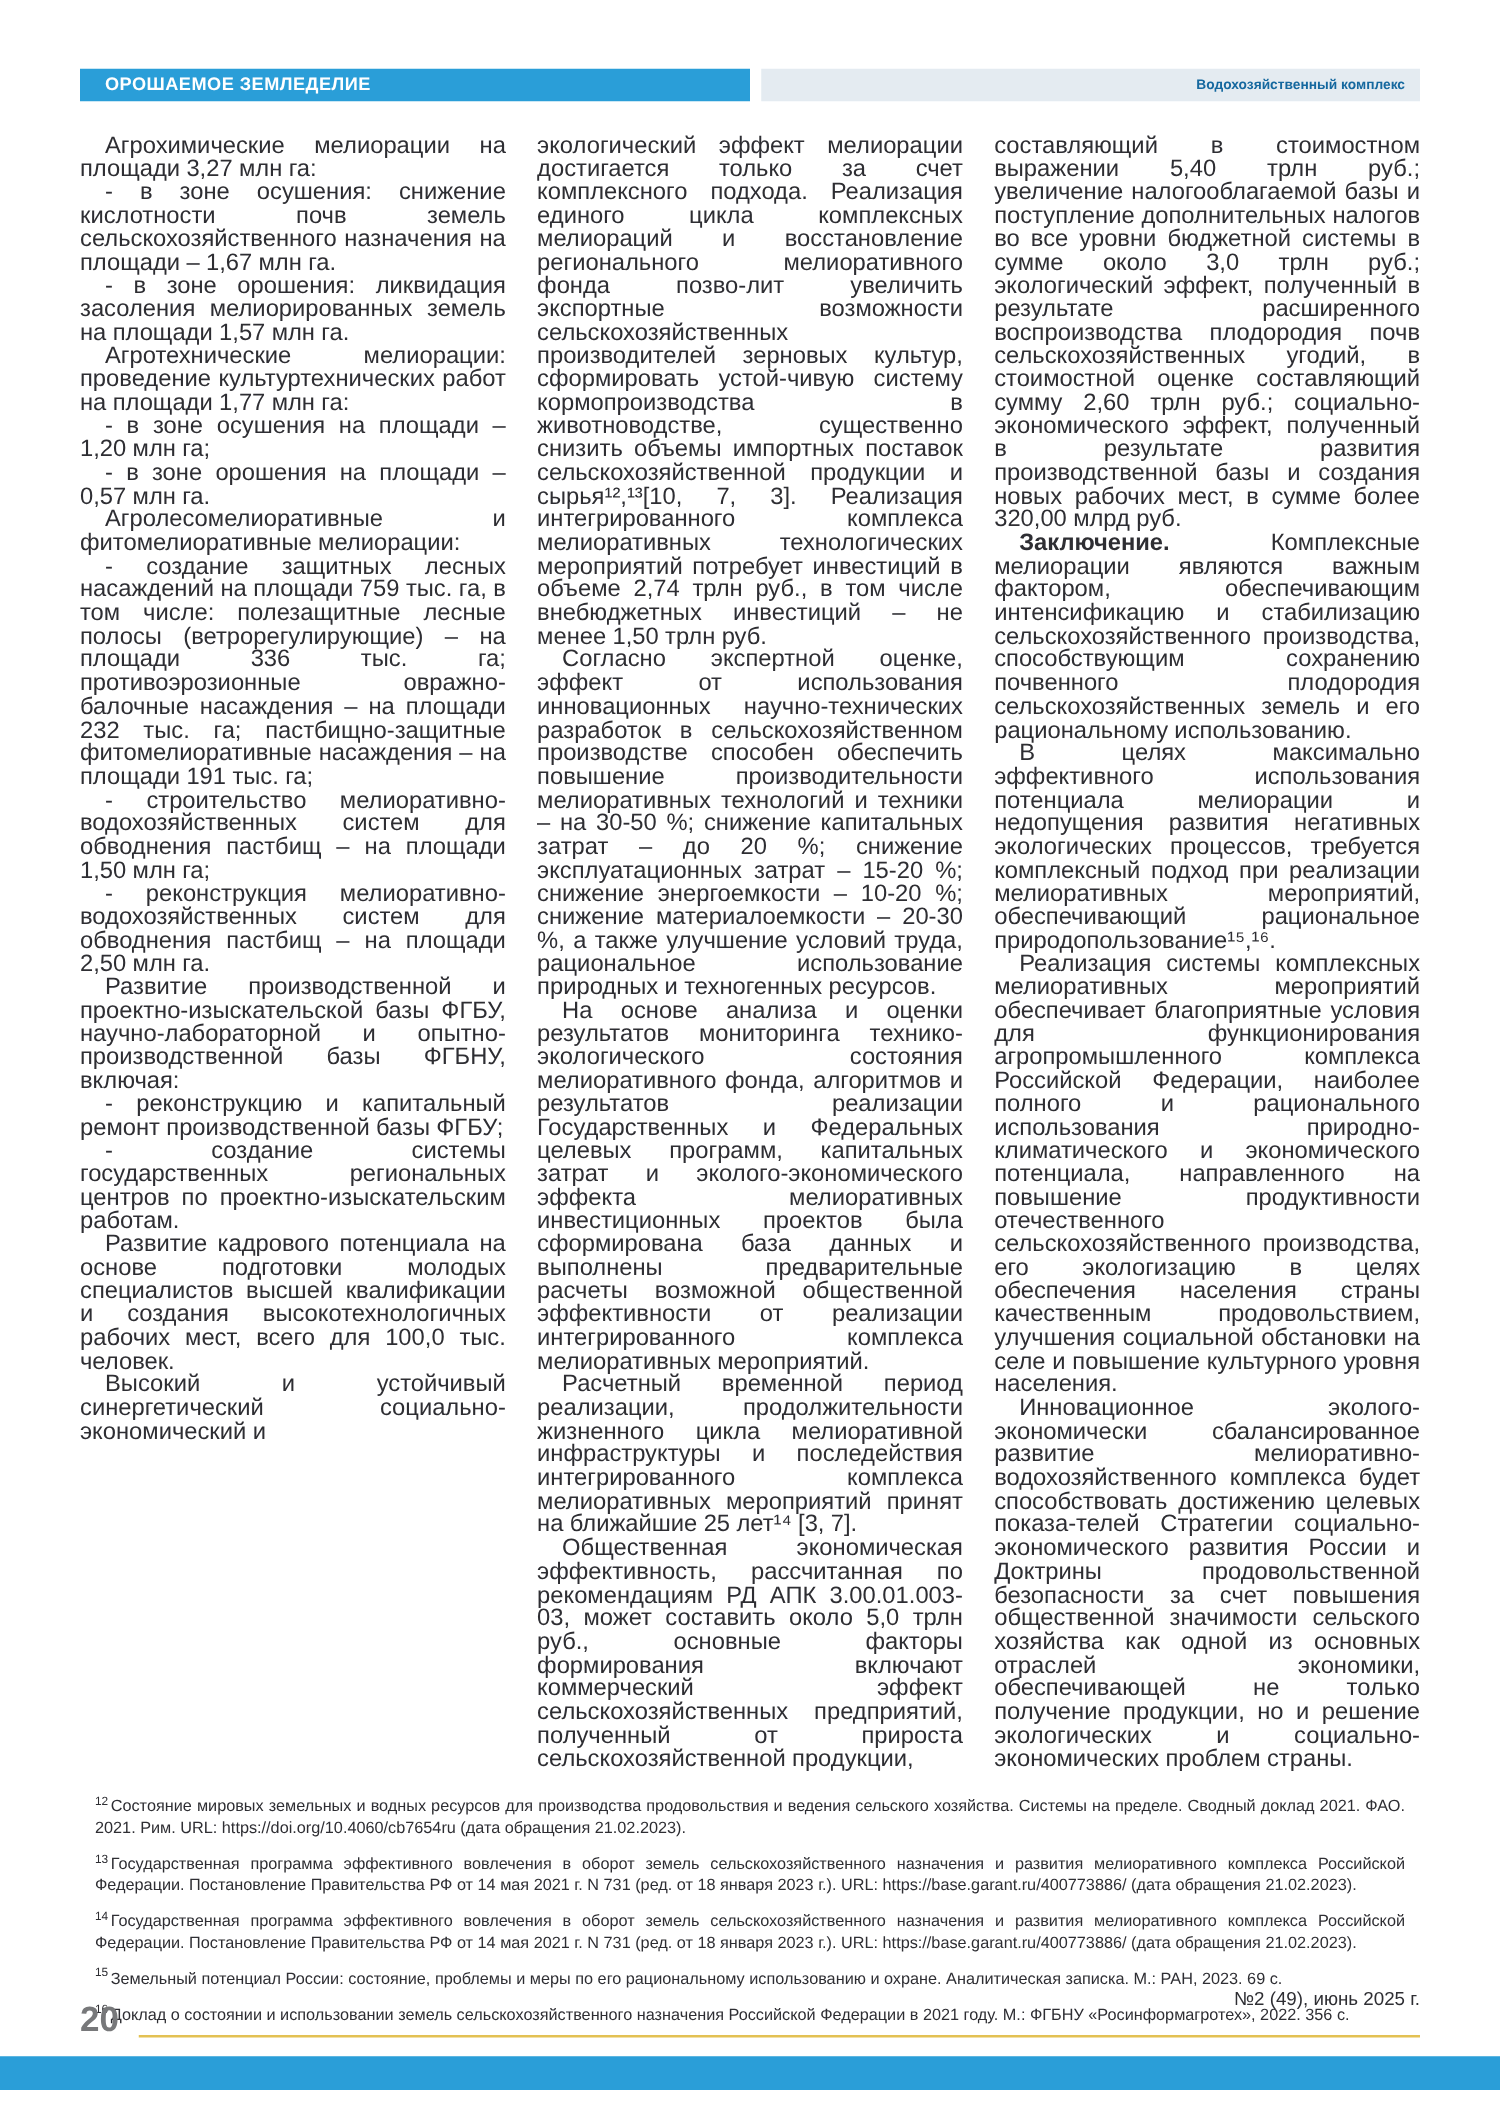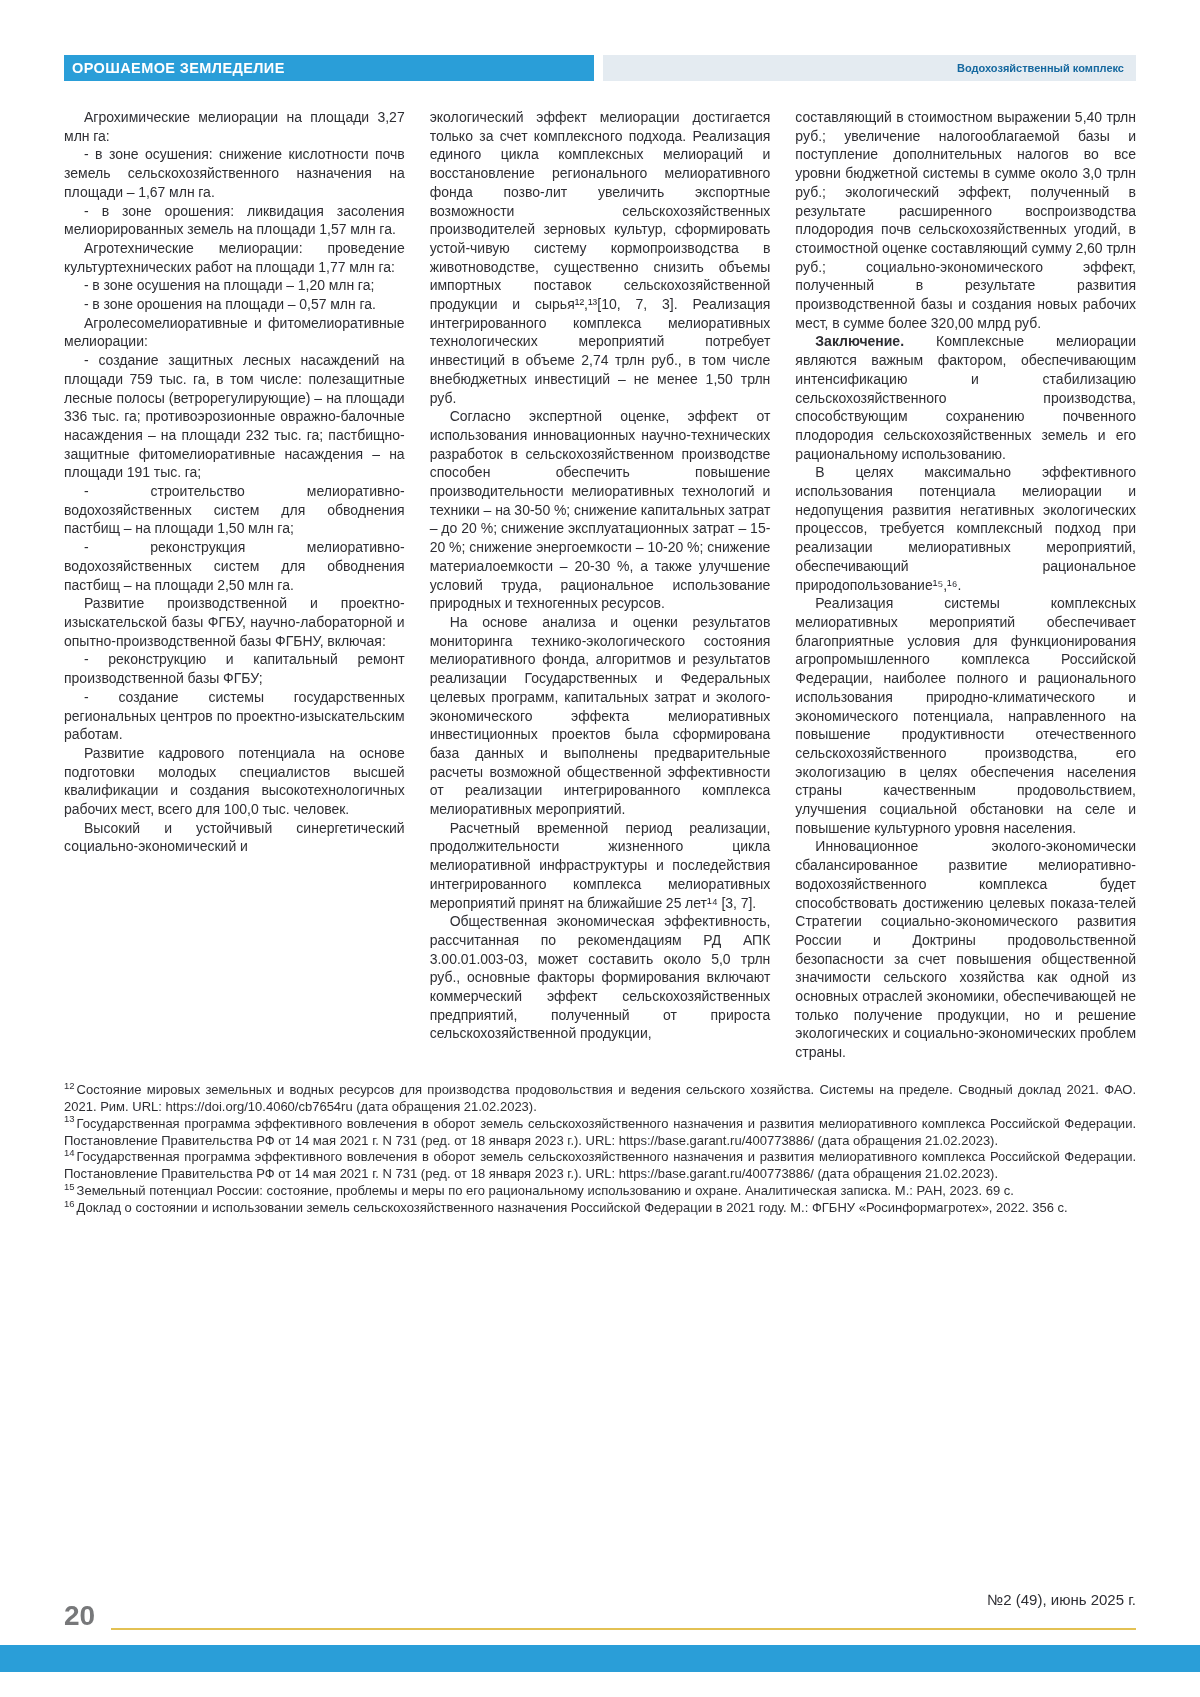--- a/index.html
+++ b/index.html
@@ -8,44 +8,44 @@
     font-family:"Liberation Sans", sans-serif; color:#2e2e33; overflow:hidden;
   }
   
   .header-row {
     position:absolute; top:55px; left:64px; right:64px; height:26px;
     display:flex; gap:9px;
   }
   .header-left {
     flex:1; background:#2a9ed8; color:#ffffff; font-weight:bold;
     font-size:14.5px; letter-spacing:0.4px; display:flex; align-items:center;
-    padding-left:8px; text-transform:uppercase;
+    padding-left:20px; text-transform:uppercase;
   }
   .header-right {
     flex:1; background:#e4ebf1; color:#15689f; font-weight:bold;
     font-size:11px; display:flex; align-items:center; justify-content:flex-end;
     padding-right:12px;
   }
   
   .body-area { position:absolute; top:108px; left:64px; width:1072px; }
   .columns { display:flex; gap:25px; }
   .col {
-    flex:1; min-width:0; font-size:14px; line-height:18.7px;
+    flex:1; min-width:0; font-size:19px; line-height:18.7px;
     text-align:justify; hyphens:auto; -webkit-hyphens:auto; word-spacing:-0.2px;
   }
   p.para { margin:0; text-indent:20px; }
   p.para.noindent { text-indent:0; }
   p.para b { font-weight:bold; }
   sup { font-size:9.5px; line-height:0; vertical-align:super; }
   
   .footnotes {
     margin-top:20px; font-size:13px; line-height:16.9px; text-align:justify;
     hyphens:auto; -webkit-hyphens:auto;
   }
-  .footnote { margin:0; }
+  .footnote { margin:12px; }
   .footnote sup { margin-right:2px; }
   
   .footer {
     position:absolute; left:64px; right:64px; top:1588px; height:42px;
     display:flex; align-items:flex-end;
   }
   .page-num {
     font-size:28px; font-weight:bold; color:#77787a; line-height:1;
     padding-bottom:0px;
   }

